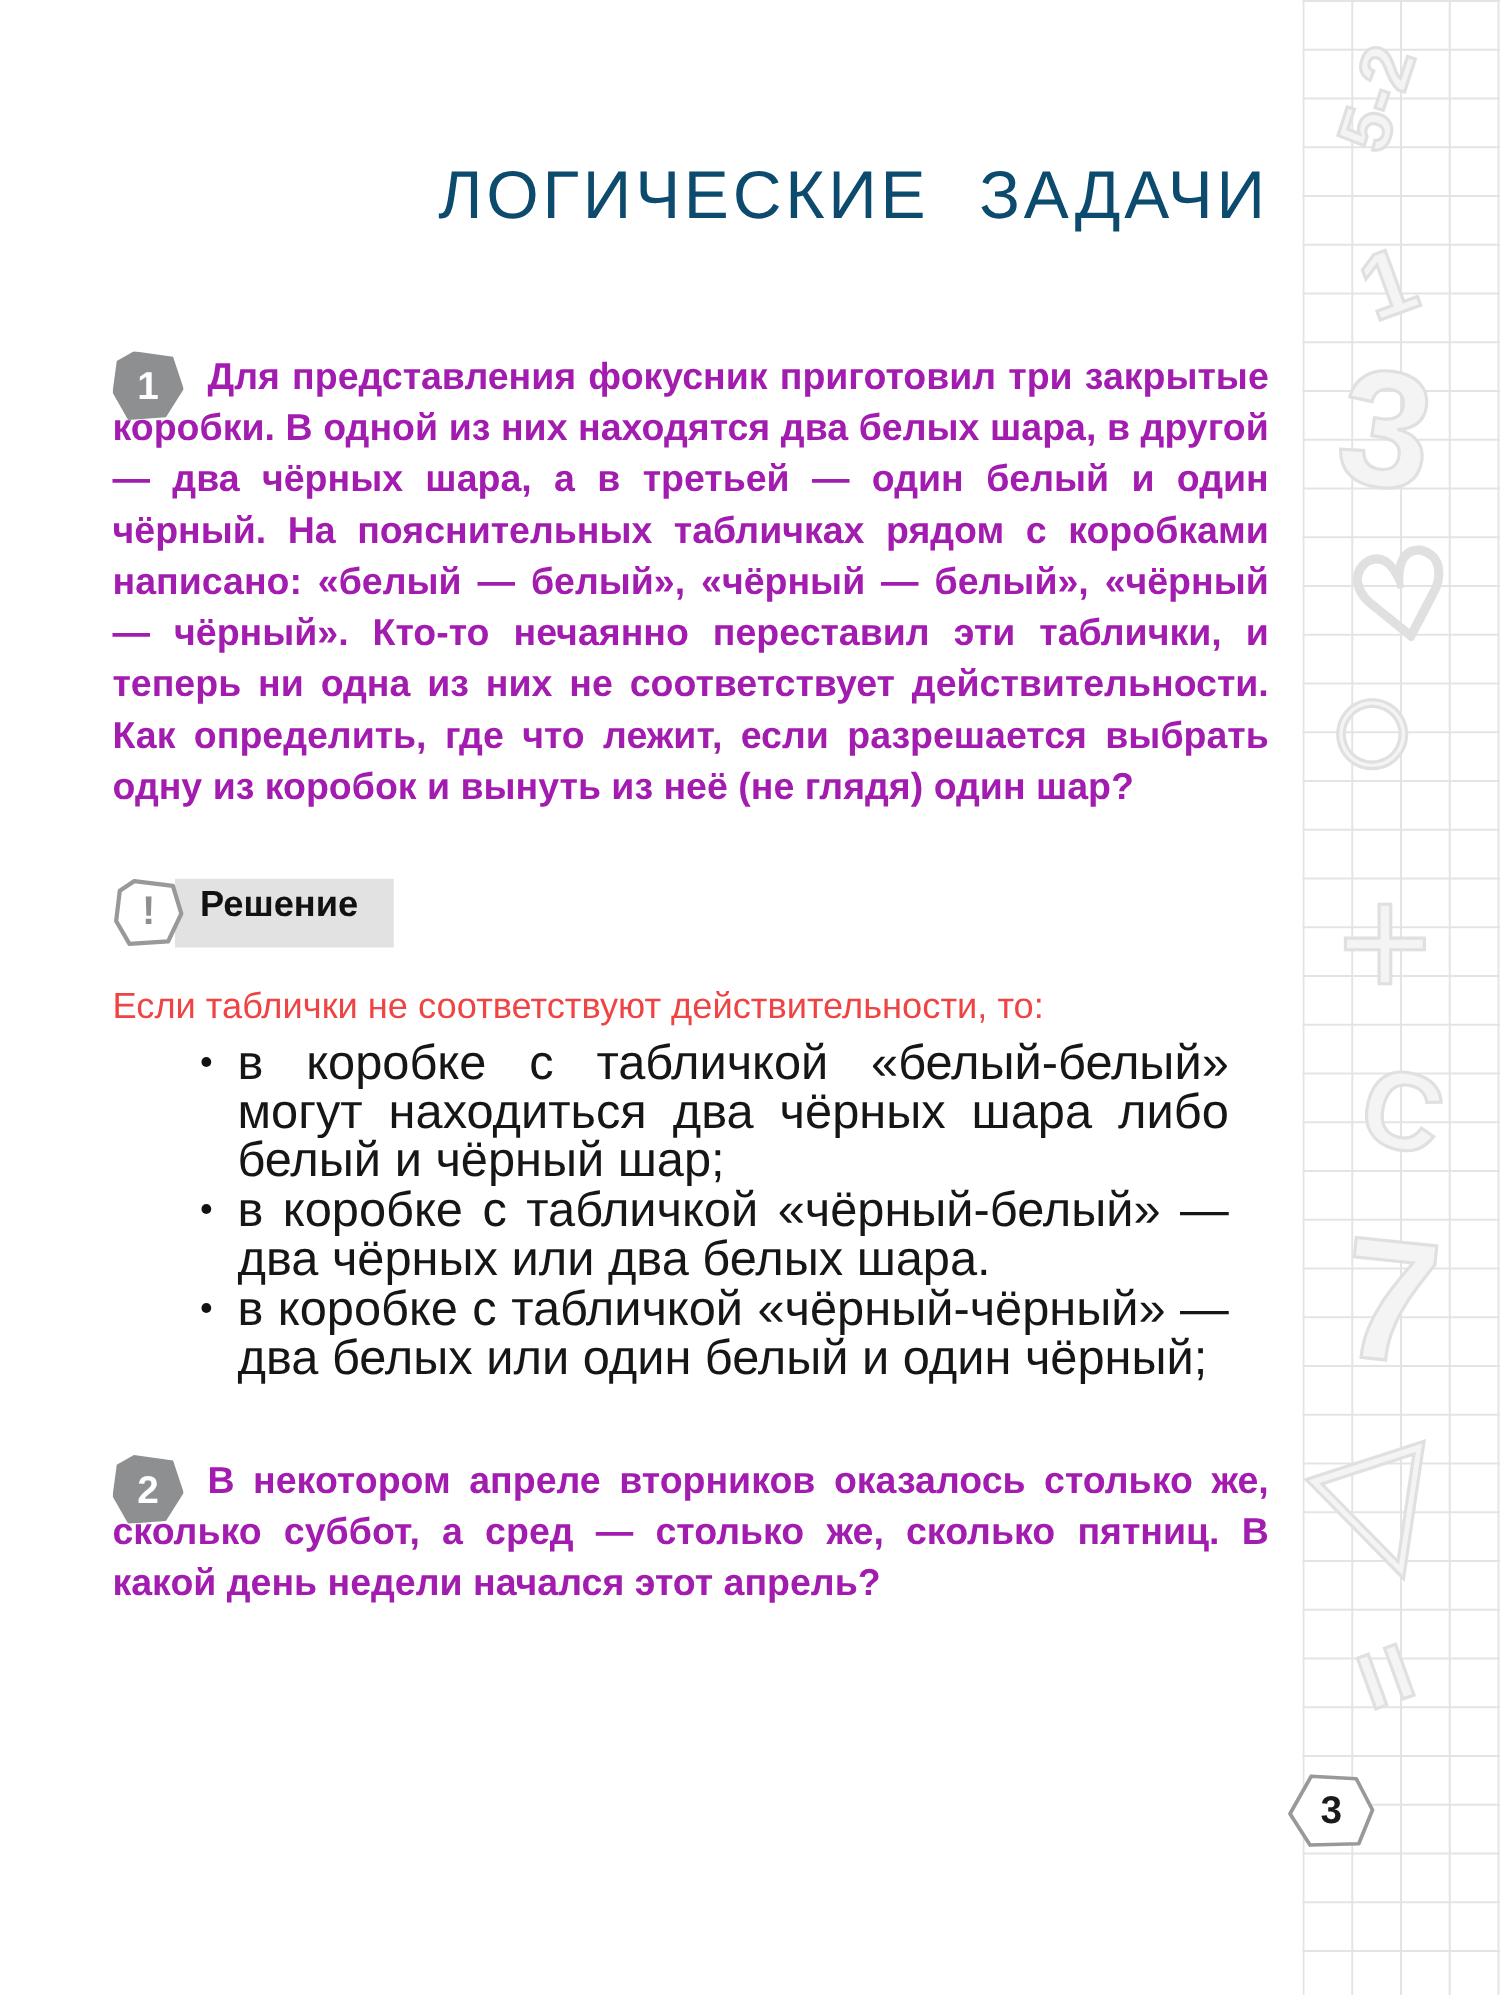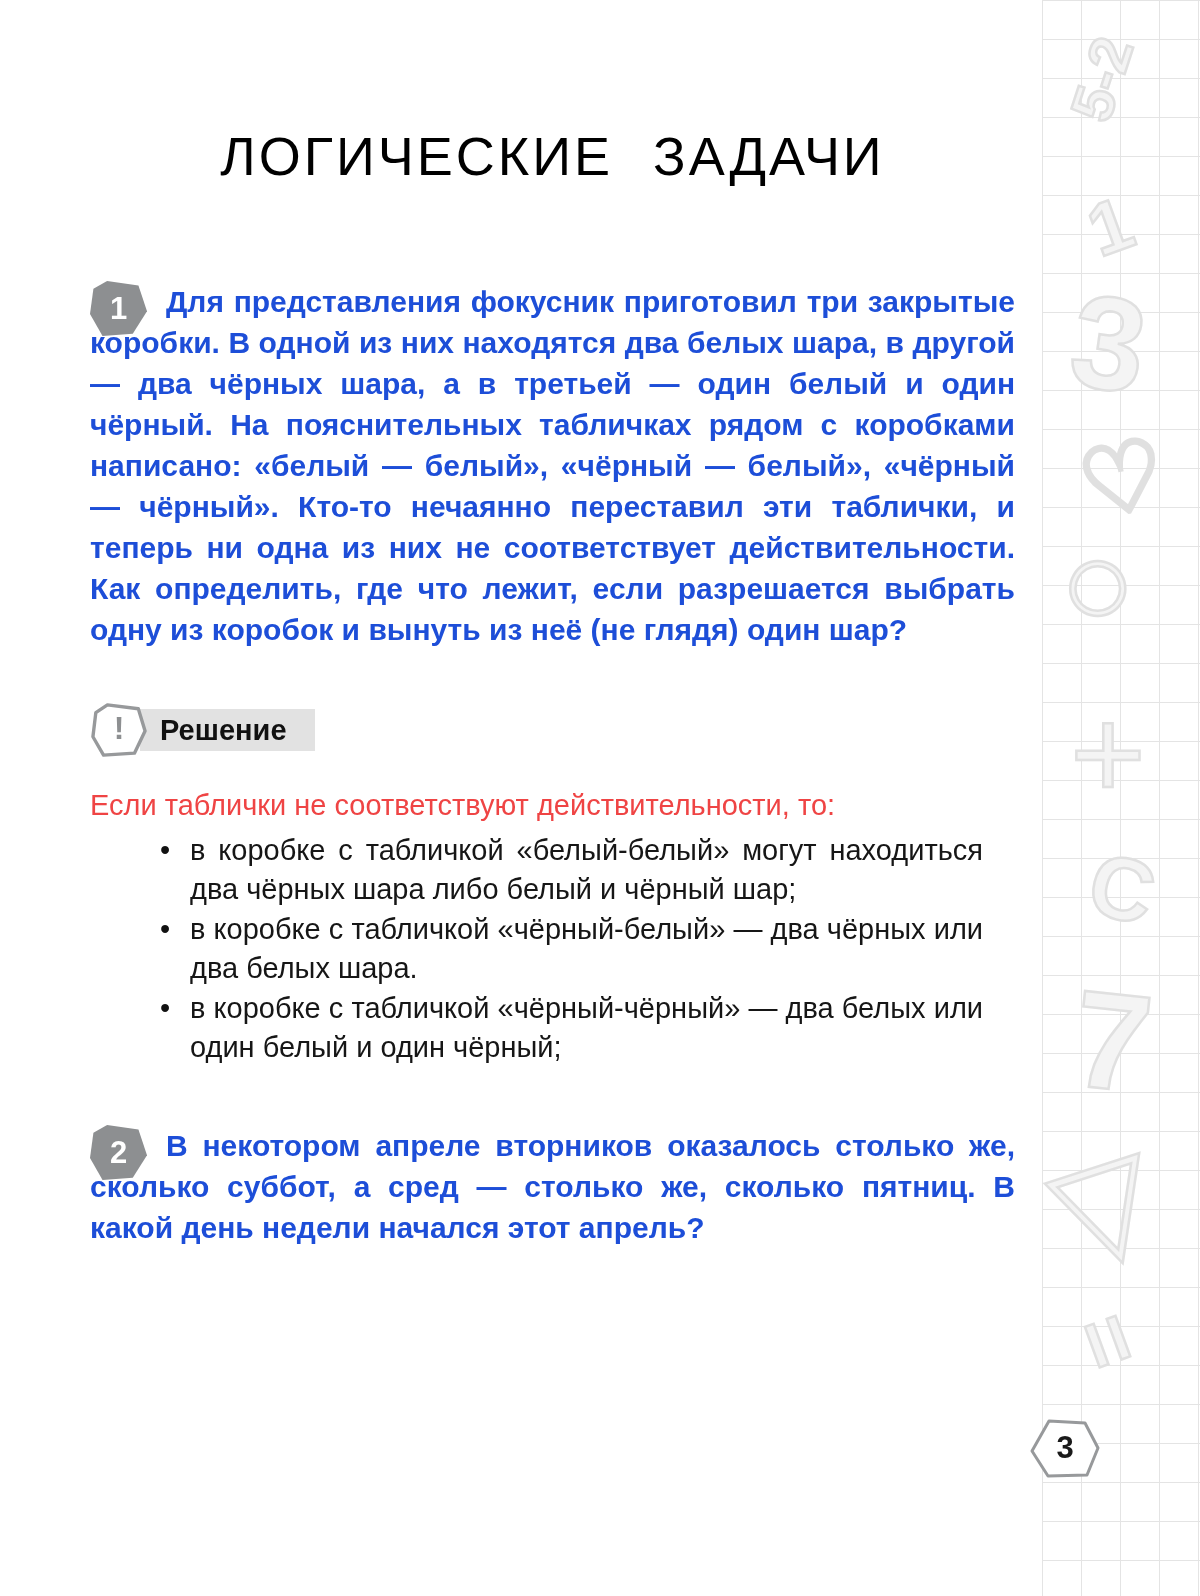--- a/index.html
+++ b/index.html
@@ -44,26 +44,26 @@
   .deco-9 { top: 1298px; left: 42px; font-size: 86px;  transform: rotate(70deg); }
 
   
   .content {
     position: absolute;
     left: 90px; top: 0;
     width: 925px;
   }
   .title {
     margin-top: 125px;
-    text-align: center;
+    text-align: right;
     font-size: 54px;
     font-weight: normal;
     letter-spacing: 3px;
     word-spacing: 22px;
-    color: #000000;
+    color: #0c4a6e;
   }
 
   
   .problem { position: relative; }
   .problem-1 { margin-top: 94px; }
   .problem-2 { margin-top: 58px; }
   .num-badge {
     position: absolute;
     left: 0; top: 0;
     width: 57px; height: 55px;
@@ -71,21 +71,21 @@
     clip-path: polygon(30% 0%, 85% 8%, 100% 55%, 75% 96%, 22% 100%, 0% 60%, 6% 14%);
     display: flex; align-items: center; justify-content: center;
     color: #ffffff;
     font-size: 31px;
     font-weight: bold;
   }
   .problem-text {
     font-size: 30px;
     line-height: 41px;
     font-weight: bold;
-    color: #1d4ed8;
+    color: #a21caf;
     text-align: justify;
     text-align-last: left;
     text-indent: 76px;
   }
 
   
   .solution-header {
     margin-top: 52px;
     display: flex;
     align-items: center;
@@ -102,21 +102,21 @@
     position: absolute;
     top: 50%; left: 50%;
     transform: translate(-50%, -54%);
     font-size: 32px;
     font-weight: bold;
     color: #8d8f91;
   }
   .sol-bar {
     background: #e2e2e2;
     margin-left: -8px;
-    padding: 5px 28px 4px 20px;
+    padding: 5px 28px 17px 20px;
     font-size: 29px;
     font-weight: bold;
     color: #111111;
   }
   .sol-text {
     font-size: 29px;
     line-height: 39px;
     color: #ef4444;
     text-align: justify;
     text-align-last: left;
@@ -124,21 +124,21 @@
   .sol-intro { margin-top: 28px; }
   .bullets {
     list-style: none;
     margin-top: 6px;
     margin-left: 68px;
     padding-left: 32px;
     width: calc(100% - 100px);
   }
   .bullets li {
     position: relative;
-    font-size: 29px;
+    font-size: 39px;
     line-height: 39px;
     color: #161616;
     text-align: justify;
     text-align-last: left;
     margin-top: 1px;
   }
   .bullets li::before {
     content: "\2022";
     position: absolute;
     left: -30px;

